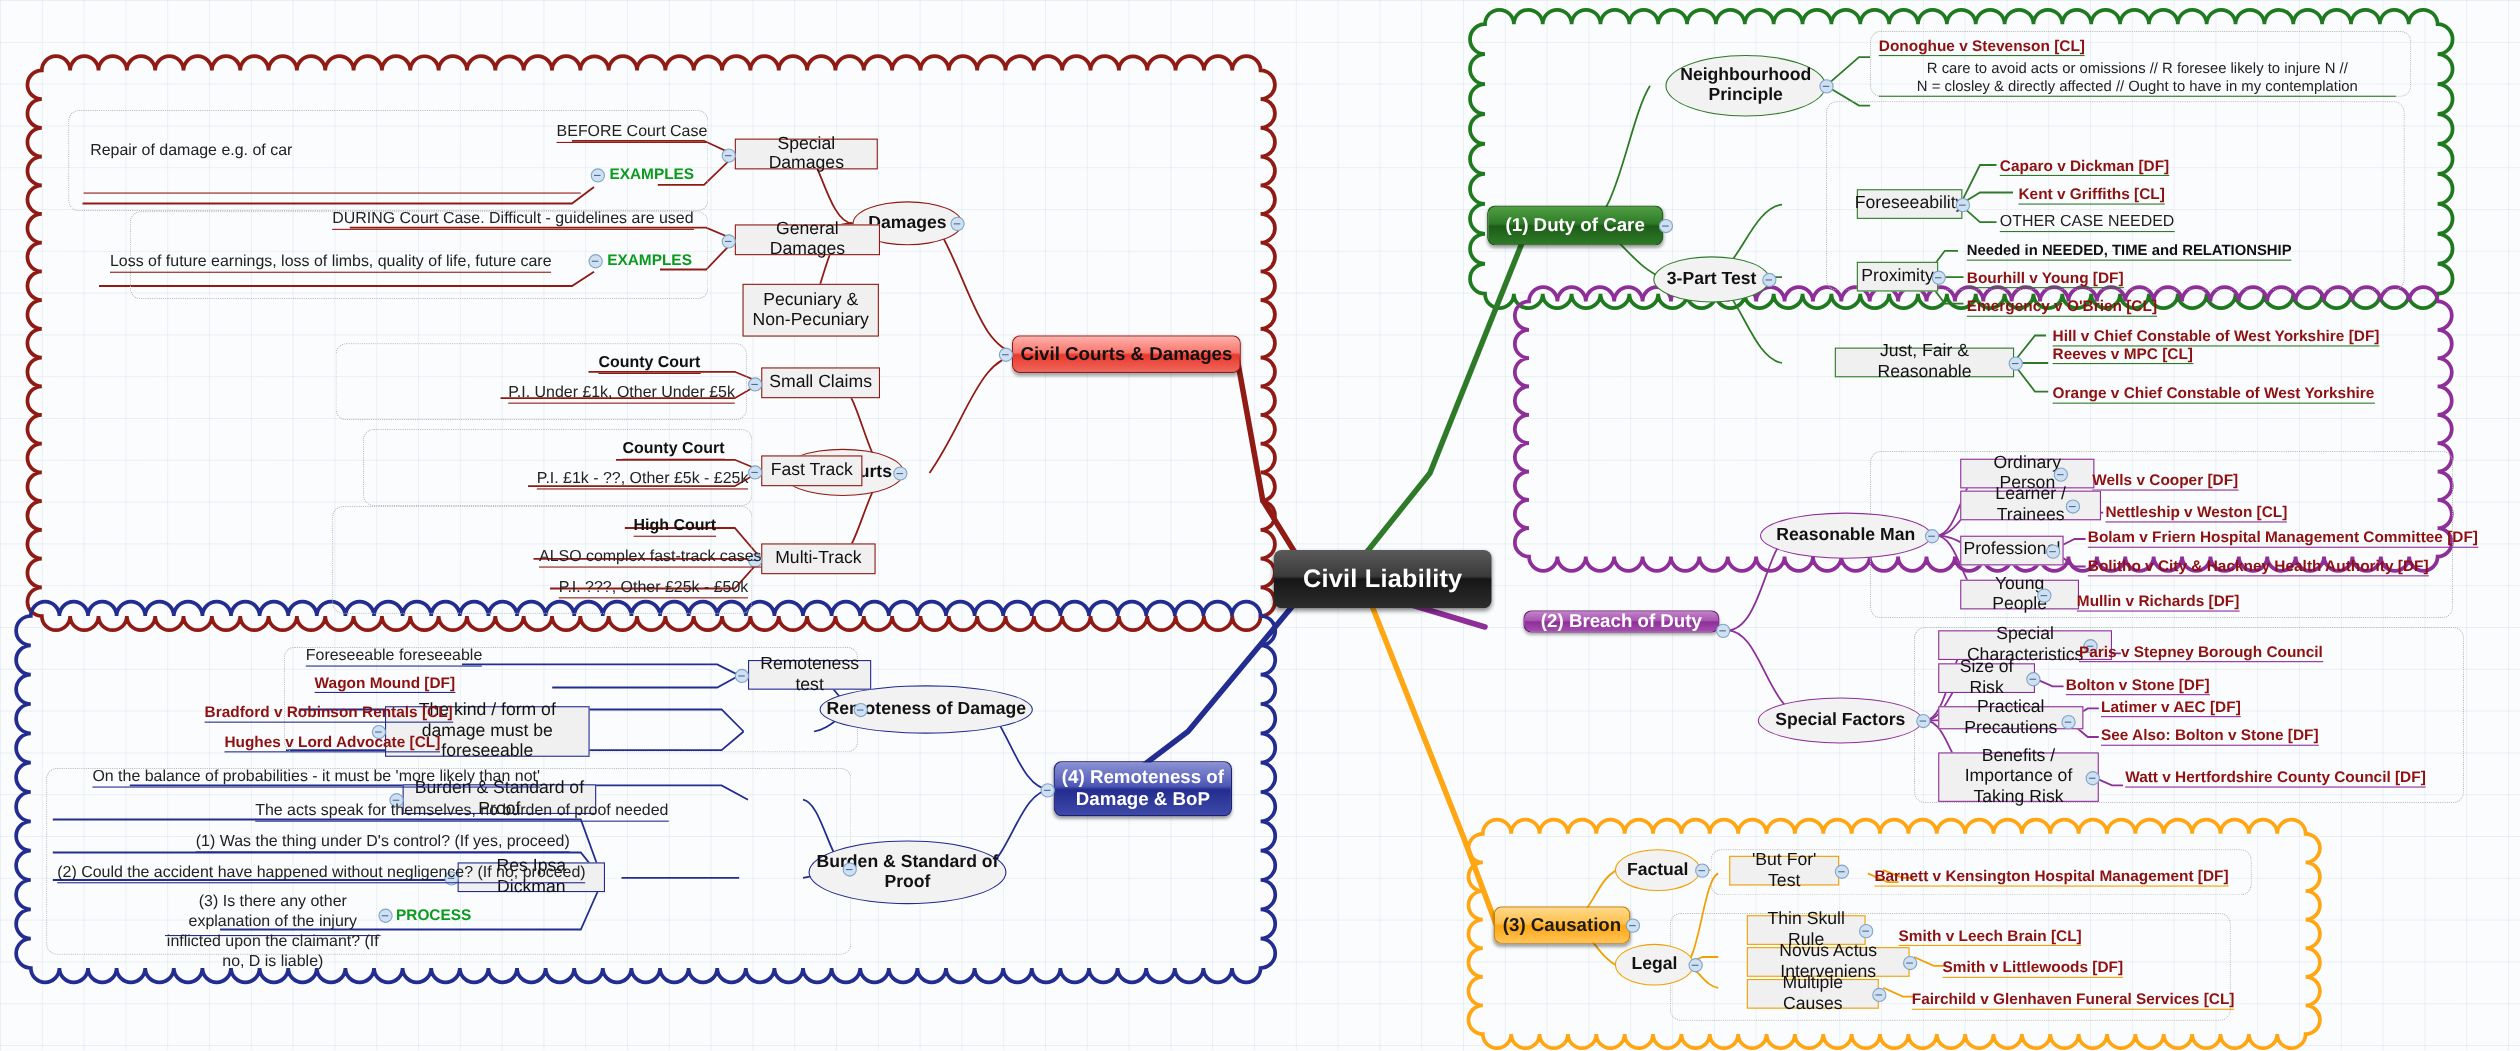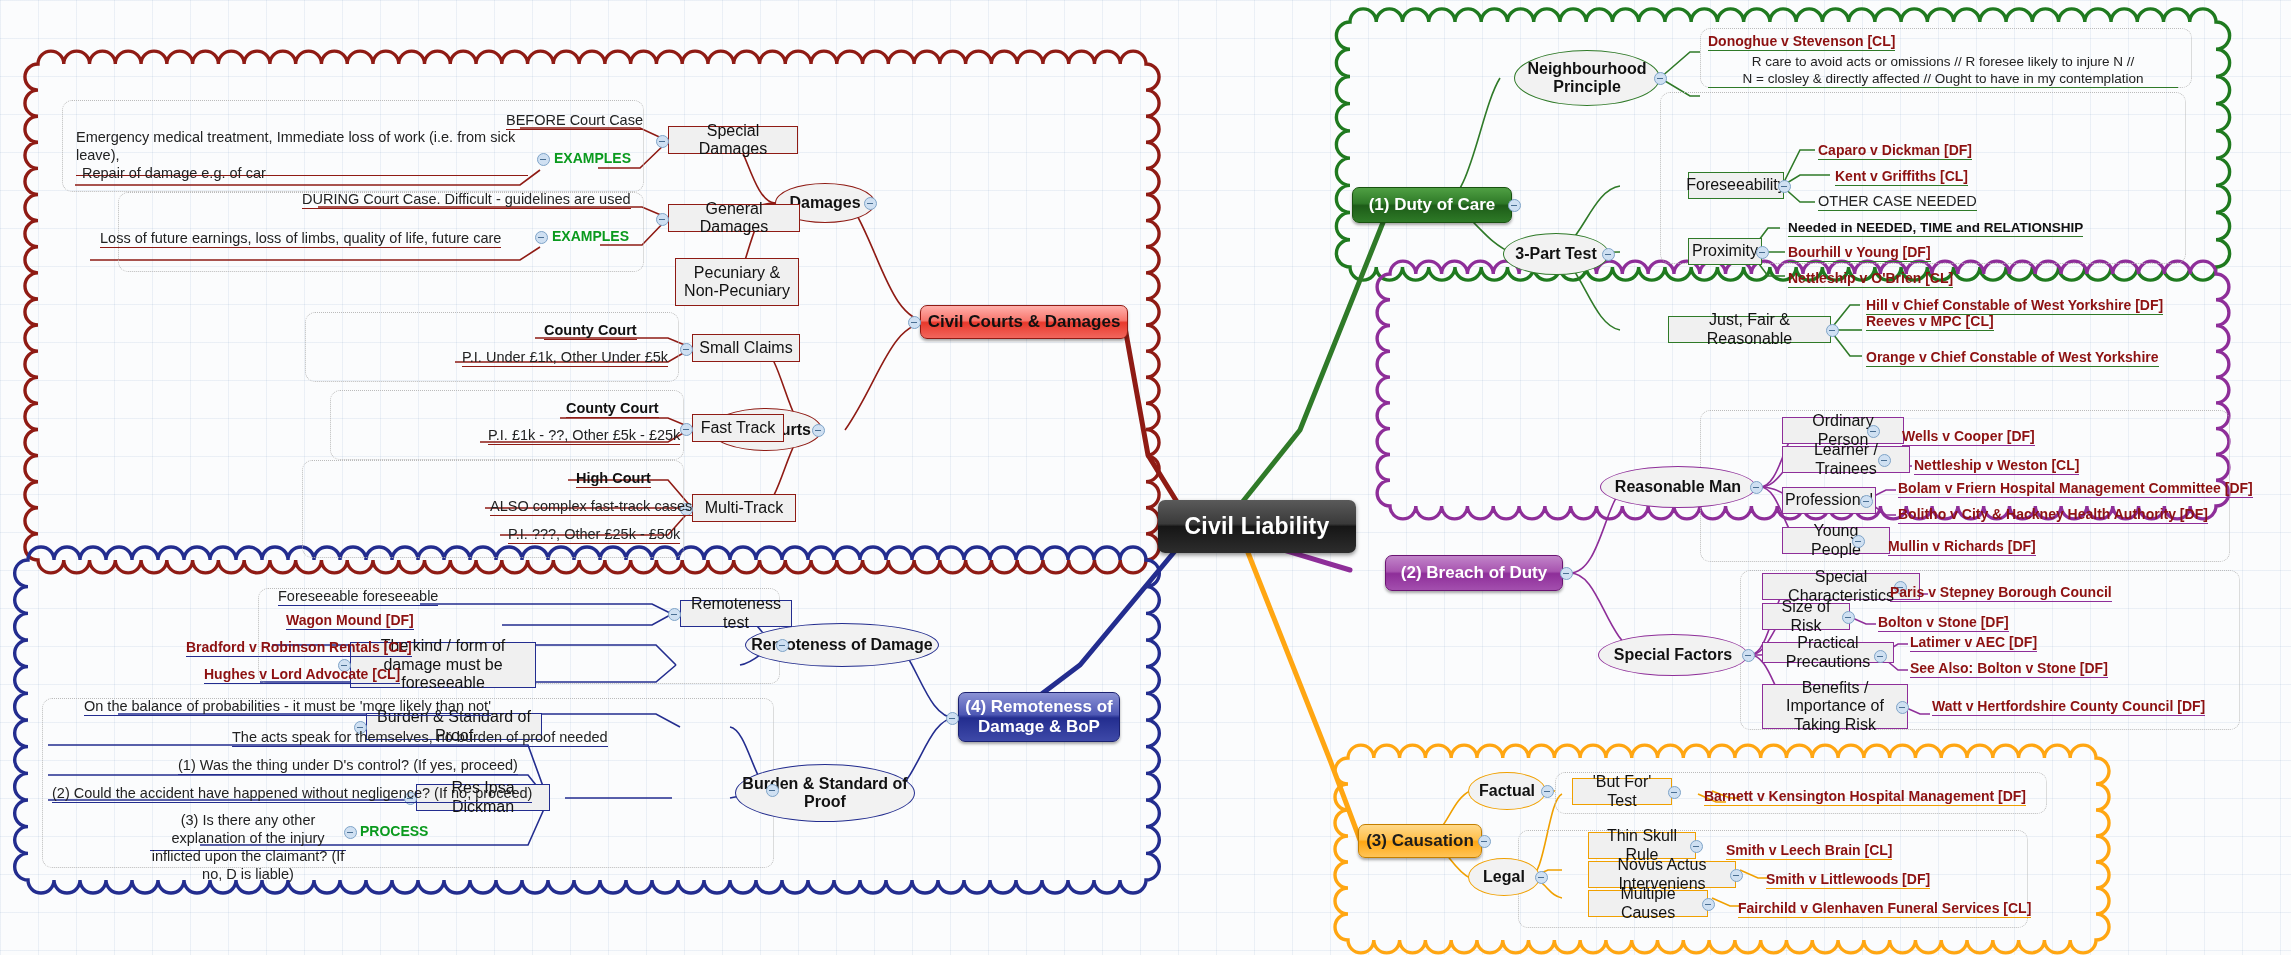--- a/index.html
+++ b/index.html
@@ -294,21 +294,20 @@
 <div class="node leaf ul-red" style="left:506px;top:108px;height:22px;">
   <span>BEFORE Court Case</span>
 </div>
 
 <div class="node tag" style="left:554px;top:150px;">
   <span>EXAMPLES</span>
 </div>
 <div class="handle" style="left:537px;top:153px;"></div>
 
 <div class="node leaf two ul-red" style="left:76px;top:128px;width:452px;height:48px;display:block;">
-  <span style="text-align:left;">Emergency medical treatment, Immediate loss of work (i.e. from sick leave),</span>
   <span style="text-align:left;padding-left:6px;">Repair of damage e.g. of car</span>
 </div>
 
 <div class="node leaf ul-red" style="left:302px;top:187px;height:22px;">
   <span>DURING Court Case. Difficult - guidelines are used</span>
 </div>
 
 <div class="node tag" style="left:552px;top:228px;">
   <span>EXAMPLES</span>
 </div>
@@ -400,39 +399,39 @@
 </div>
 <div class="handle" style="left:1756px;top:246px;"></div>
 
 <div class="node leaf bold ul-green" style="left:1788px;top:217px;height:20px;font-size:13.5px;">
   <span>Needed in NEEDED, TIME and RELATIONSHIP</span>
 </div>
 <div class="node leaf case ul-green" style="left:1788px;top:242px;height:20px;">
   <span>Bourhill v Young [DF]</span>
 </div>
 <div class="node leaf case ul-green" style="left:1788px;top:268px;height:20px;">
-  <span>Nettleship v O'Brien [CL]</span>
+  <span>Emergency v O'Brien [CL]</span>
 </div>
 
 <div class="node box green" style="left:1668px;top:316px;width:163px;height:27px;">
   <span>Just, Fair &amp; Reasonable</span>
 </div>
 <div class="handle" style="left:1826px;top:324px;"></div>
 
 <div class="node leaf case ul-green" style="left:1866px;top:295px;height:20px;">
   <span>Hill v Chief Constable of West Yorkshire [DF]</span>
 </div>
 <div class="node leaf case ul-green" style="left:1866px;top:311px;height:20px;">
   <span>Reeves v MPC [CL]</span>
 </div>
 <div class="node leaf case ul-green" style="left:1866px;top:347px;height:20px;">
   <span>Orange v Chief Constable of West Yorkshire</span>
 </div>
 
-<div class="node main purple" style="left:1385px;top:555px;width:178px;height:36px;">
+<div class="node main purple" style="left:1385px;top:555px;width:178px;height:20px;">
   <span>(2) Breach of Duty</span>
 </div>
 <div class="handle" style="left:1560px;top:567px;"></div>
 
 <div class="node oval purple" style="left:1600px;top:466px;width:156px;height:42px;">
   <span>Reasonable Man</span>
 </div>
 <div class="handle" style="left:1750px;top:481px;"></div>
 
 <div class="node oval purple" style="left:1598px;top:634px;width:150px;height:42px;">

